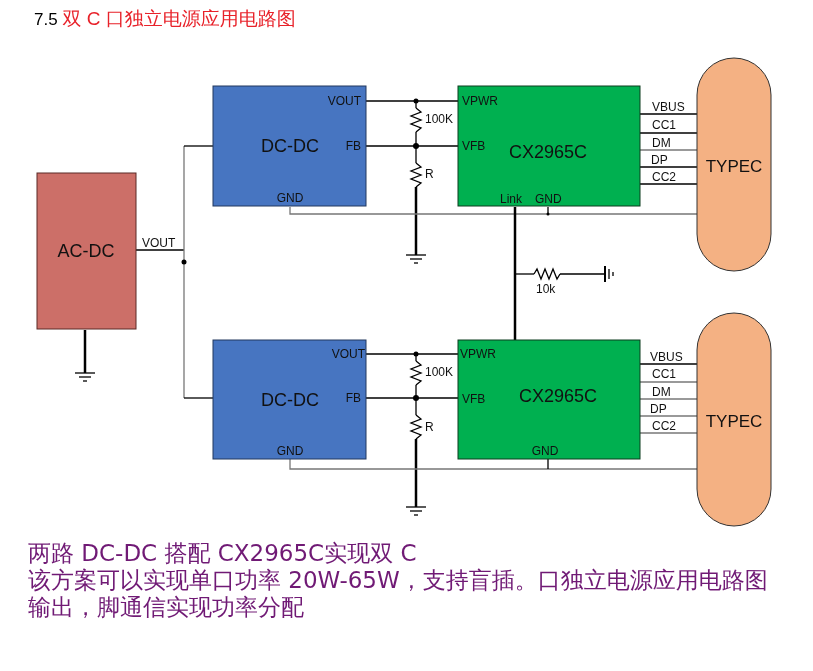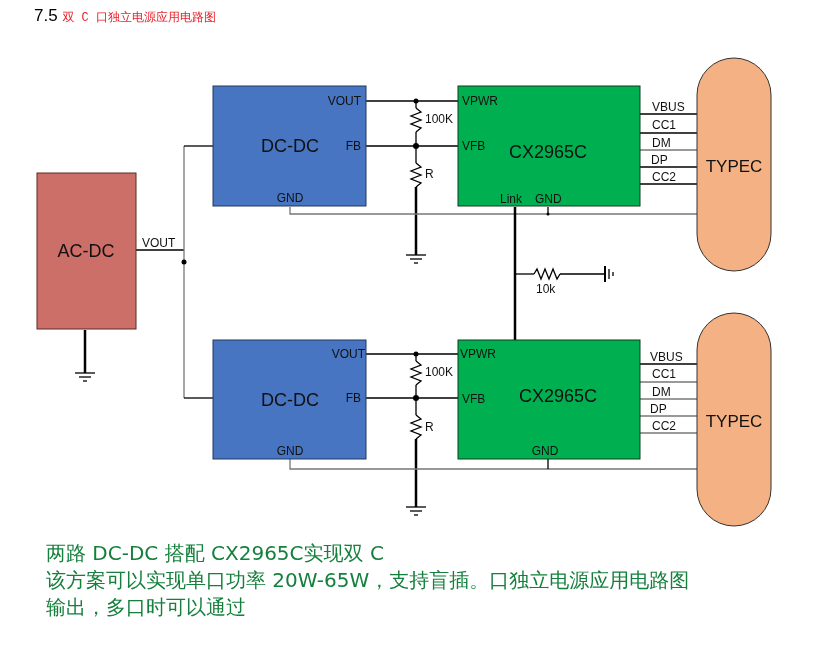--- a/index.html
+++ b/index.html
@@ -1,20 +1,20 @@
 <!DOCTYPE html>
 <html><head>
 <meta charset="utf-8">
 <style>
   html, body { margin:0; padding:0; background:#ffffff; }
   body { width:813px; height:671px; position:relative; overflow:hidden; font-family:"Liberation Sans", sans-serif; }
   .heading { position:absolute; left:34px; top:6px; font-size:17px; color:#000; white-space:nowrap; }
-  .heading .red { color:#e8222a; font-family:Liberation Mono, monospace; font-size:12px; }
+  .heading .red { color:#e8222a; font-family:Liberation Sans, sans-serif; font-size:19px; }
   svg { position:absolute; left:0; top:0; }
-  .desc { position:absolute; left:46px; top:540px; color:#15803d; font-size:20px; line-height:27px; font-family:"DejaVu Sans", sans-serif; width:760px; }
+  .desc { position:absolute; left:28px; top:540px; color:#701a75; font-size:23px; line-height:27px; font-family:"DejaVu Sans", sans-serif; width:760px; }
   .desc div { white-space:nowrap; }
   .lbl { font-family:"Liberation Sans", sans-serif; fill:#111; }
 </style>
 </head>
 <body>
 
 <div class="heading">
   <span>7.5</span>
   <span class="red">双 C 口独立电源应用电路图</span>
 </div>
@@ -140,14 +140,14 @@
 
   <rect x="697" y="58" width="74" height="213" rx="37" ry="37" fill="#f4b183" stroke="#333" stroke-width="1"></rect>
   <text class="lbl" x="734" y="172" font-size="17" text-anchor="middle">TYPEC</text>
   <rect x="697" y="313" width="74" height="213" rx="37" ry="37" fill="#f4b183" stroke="#333" stroke-width="1"></rect>
   <text class="lbl" x="734" y="427" font-size="17" text-anchor="middle">TYPEC</text>
 </svg>
 
 <div class="desc">
   <div>两路  DC-DC 搭配 CX2965C实现双 C</div>
   <div>该方案可以实现单口功率  20W-65W，支持盲插。口独立电源应用电路图</div>
-  <div>输出，多口时可以通过</div>
+  <div>输出，脚通信实现功率分配</div>
 </div>
 
 </body></html>

